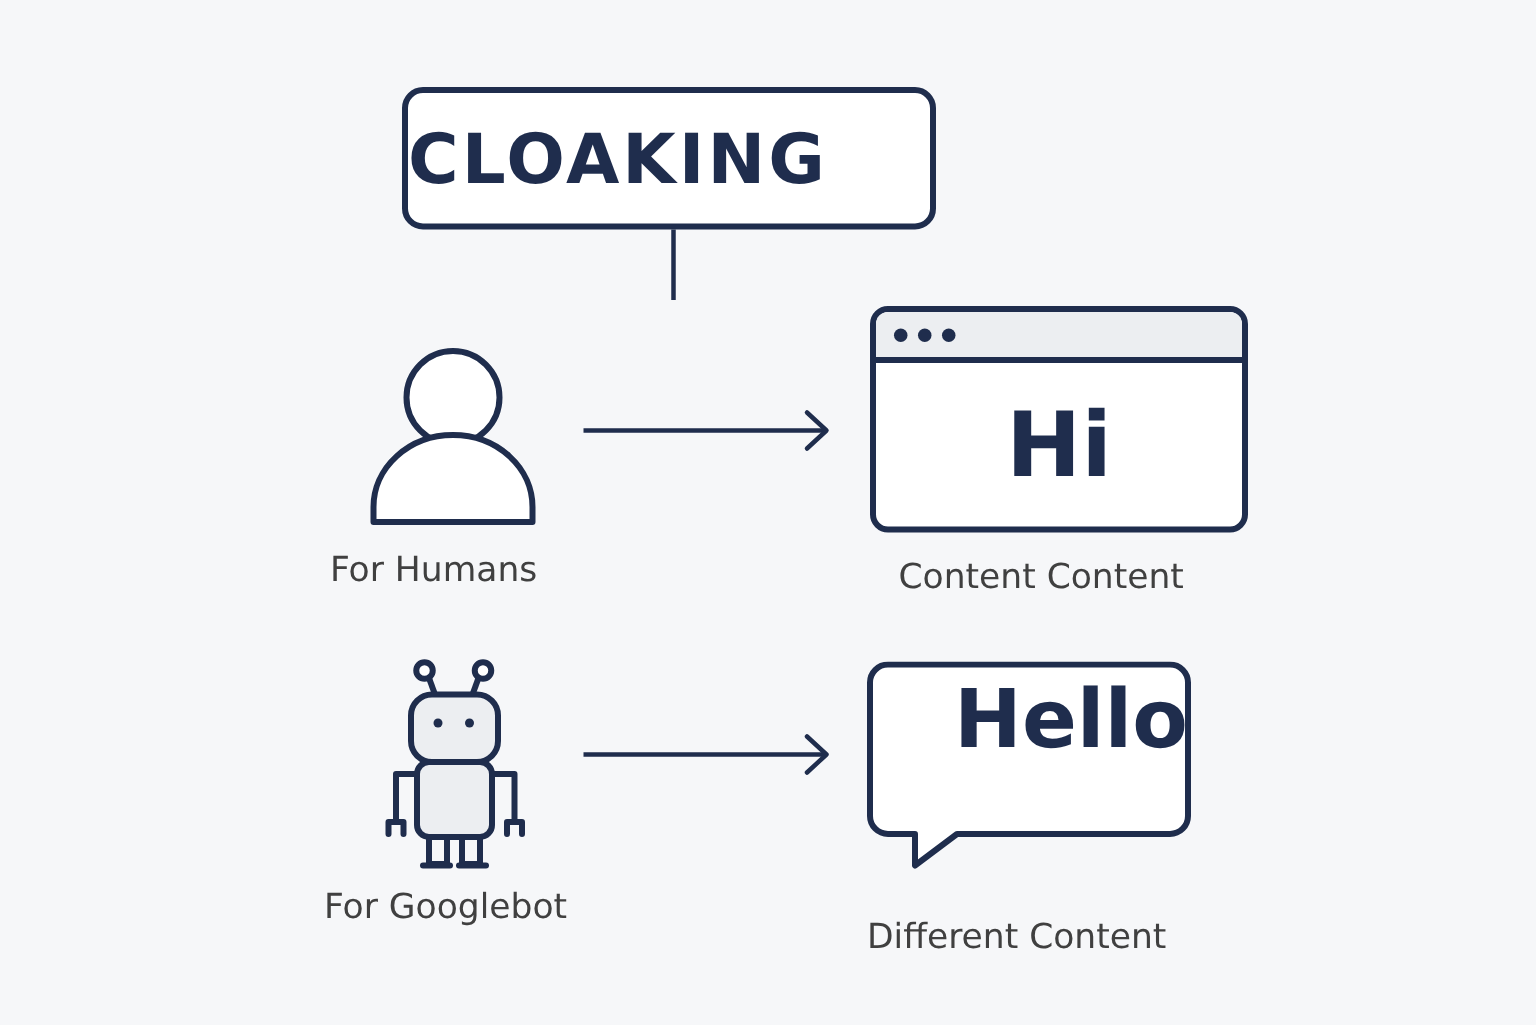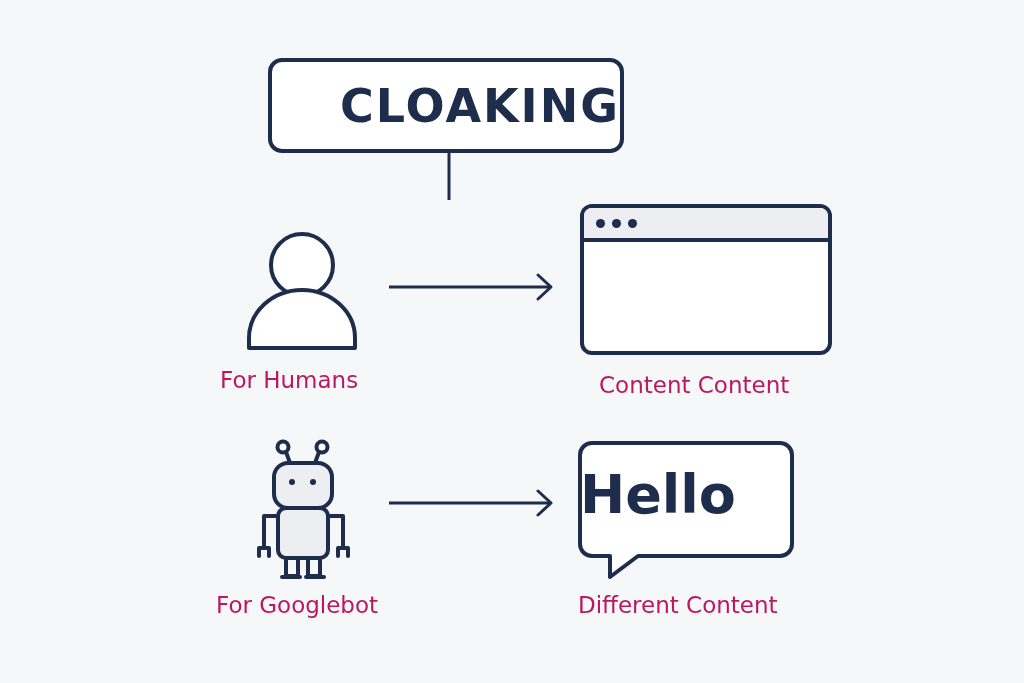--- a/index.html
+++ b/index.html
@@ -8,27 +8,27 @@
     background: #f6f7f9;
     position: relative; overflow: hidden;
     font-family: "DejaVu Sans", "Liberation Sans", sans-serif;
     color: #1f2d4d;
   }
   .abs { position: absolute; }
   .title-box {
     left: 268px; top: 58px; width: 356px; height: 95px;
     border: 4px solid #1f2d4d; border-radius: 14px;
     background: #ffffff; box-sizing: border-box;
-    display: flex; align-items: center; justify-content: flex-end;
+    display: flex; align-items: center; justify-content: flex-start;
   }
   .title-text {
     font-size: 46px; font-weight: bold; letter-spacing: 2px; color: #1f2d4d;
   }
   .label {
-    font-size: 23px; color: #be185d; white-space: nowrap;
+    font-size: 23px; color: #404040; white-space: nowrap;
   }
   .browser {
     left: 580px; top: 204px; width: 252px; height: 151px;
     border: 4px solid #1f2d4d; border-radius: 12px; box-sizing: border-box;
     background: #ffffff; overflow: hidden;
   }
   .browser-bar {
     height: 30px; background: #eceef1; border-bottom: 4px solid #1f2d4d;
     display: flex; align-items: center; padding-left: 12px; gap: 7px;
   }
@@ -65,20 +65,23 @@
   <path d="M9,122 L9,112 A53,48 0 0 1 115,112 L115,122 Z" fill="#ffffff" stroke="#1f2d4d" stroke-width="4" stroke-linejoin="round"></path>
 </svg>
 <div class="abs label" style="left:220px;top:367px">For Humans</div>
 
 <div class="abs browser">
   <div class="browser-bar">
     <span class="dot"></span>
     <span class="dot"></span>
     <span class="dot"></span>
   </div>
+  <div class="browser-body">
+    <span class="big-text">Hi</span>
+  </div>
 </div>
 <div class="abs label" style="left:599px;top:372px">Content Content</div>
 
 <svg class="abs" style="left:252px;top:436px" width="105" height="148" viewBox="0 0 105 148">
   <g fill="none" stroke="#1f2d4d" stroke-width="4" stroke-linecap="round" stroke-linejoin="round">
 
     <circle cx="31" cy="11" r="5.5" fill="#ffffff"></circle>
     <circle cx="70" cy="11" r="5.5" fill="#ffffff"></circle>
     <line x1="34" y1="16" x2="38" y2="27"></line>
     <line x1="67" y1="16" x2="63" y2="27"></line>
@@ -98,16 +101,16 @@
     <line x1="54" y1="141" x2="72" y2="141"></line>
   </g>
   <circle cx="40" cy="46" r="3" fill="#1f2d4d"></circle>
   <circle cx="61" cy="46" r="3" fill="#1f2d4d"></circle>
 </svg>
 <div class="abs label" style="left:216px;top:592px">For Googlebot</div>
 
 <svg class="abs" style="left:578px;top:441px" width="218" height="140" viewBox="0 0 218 140">
   <path d="M14,2 L202,2 A12,12 0 0 1 214,14 L214,103 A12,12 0 0 1 202,115 L60,115 L32,136 L32,115 L14,115 A12,12 0 0 1 2,103 L2,14 A12,12 0 0 1 14,2 Z" fill="#ffffff" stroke="#1f2d4d" stroke-width="4" stroke-linejoin="round"></path>
 </svg>
-<div class="abs" style="left:580px;top:438px;width:212px;height:112px;display:flex;align-items:center;justify-content:flex-start">
+<div class="abs" style="left:580px;top:423px;width:212px;height:112px;display:flex;align-items:center;justify-content:flex-end">
   <span class="big-text-hello">Hello</span>
 </div>
-<div class="abs label" style="left:578px;top:592px">Different Content</div>
+<div class="abs label" style="left:578px;top:612px">Different Content</div>
 
 </body></html>

